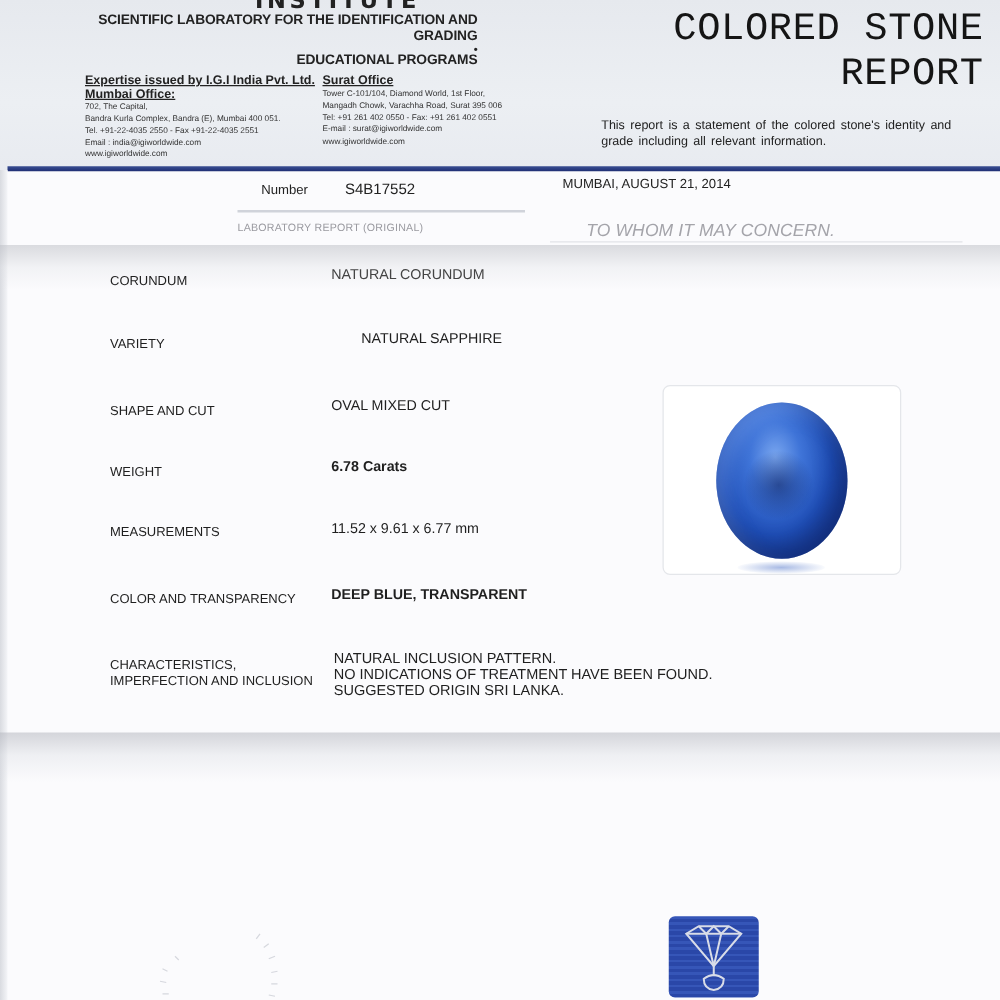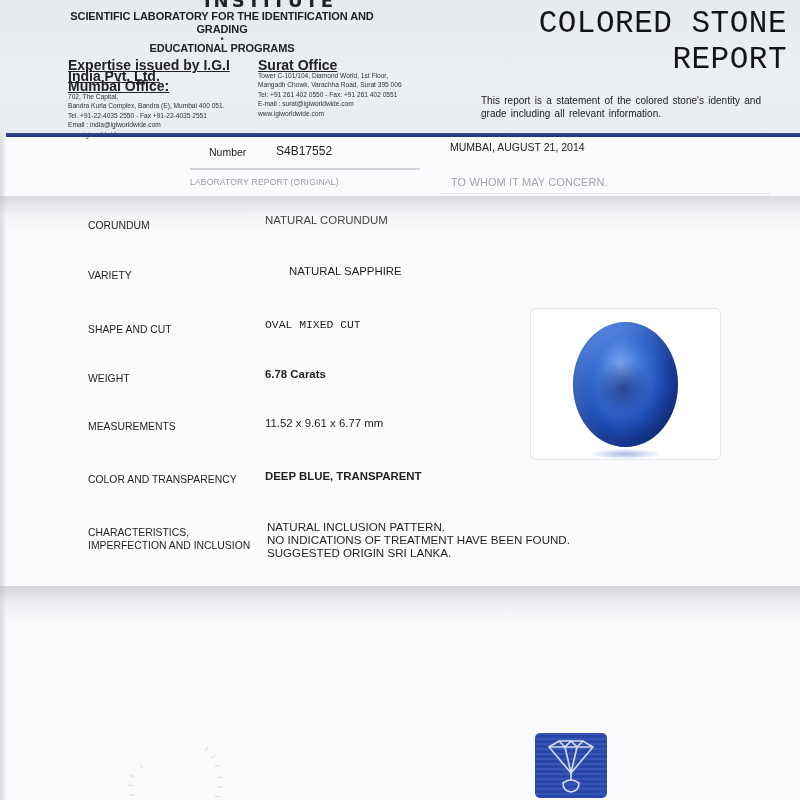--- a/index.html
+++ b/index.html
@@ -5,38 +5,38 @@
   * { box-sizing: border-box; margin: 0; padding: 0; }
   html, body { width: 800px; height: 800px; overflow: hidden; background: #fbfbfd; }
   body { position: relative; font-family: "Liberation Sans", sans-serif; color: #1a1a1a; }
 
   .header { position: absolute; left: 0; top: 0; width: 800px; height: 136px;
             background: linear-gradient(180deg, #e6e9ee 0%, #eceff3 60%, #e8ebf0 100%); }
   .header-rule { position: absolute; left: 6px; top: 133px; width: 794px; height: 4px;
                  background: linear-gradient(180deg, #3a4f93 0%, #1f2f74 100%); }
   .inst-fragment { position: absolute; left: 140px; top: -10px; width: 260px; text-align: center;
                    font-family: "DejaVu Sans", sans-serif; font-weight: bold; font-size: 18px; color: #222; letter-spacing: 3px; }
-  .lab-title { position: absolute; left: 62px; top: 10px; width: 320px; text-align: center;
+  .lab-title { position: absolute; left: 62px; top: 10px; width: 320px; text-align: right;
                font-weight: bold; font-size: 11px; line-height: 13px; color: #222; letter-spacing: -0.1px; }
   .lab-title .dot { display: block; font-size: 9px; line-height: 6px; }
   .office { position: absolute; font-size: 6.6px; line-height: 9.6px; color: #333; }
-  .office .head { font-weight: bold; font-size: 14px; text-decoration: underline; color: #222; line-height: 10.5px; }
+  .office .head { font-weight: bold; font-size: 10px; text-decoration: underline; color: #222; line-height: 10.5px; }
   .office-mumbai { left: 68px; top: 60px; width: 190px; }
   .office-surat { left: 258px; top: 60px; width: 180px; }
 
   .report-title { position: absolute; left: 452px; top: 6px; width: 335px; text-align: right;
                   font-family: Liberation Mono, monospace; font-size: 31px; line-height: 36px; color: #151515; letter-spacing: 0.5px; }
   .report-desc { position: absolute; left: 481px; top: 94px; width: 280px; font-size: 10px; line-height: 13px; color: #222; text-align: justify; word-spacing: 1.5px; }
 
   .meta-num-label { position: absolute; left: 196px; top: 146px; font-size: 10.5px; color: #222; margin-left: 13px; }
   .meta-num-value { position: absolute; left: 276px; top: 144px; font-size: 12px; color: #222; }
   .meta-date { position: absolute; left: 450px; top: 141px; font-size: 10.5px; color: #222; }
   .meta-rule { position: absolute; left: 190px; top: 168px; width: 230px; height: 2px; background: #d0d3da; }
   .meta-lab { position: absolute; left: 190px; top: 177px; font-size: 8.5px; color: #9a9aa0; letter-spacing: 0.2px; }
-  .meta-whom { position: absolute; left: 451px; top: 176px; font-size: 11px; color: #a4a4aa; letter-spacing: 0.1px; }
+  .meta-whom { position: absolute; left: 469px; top: 176px; font-size: 14px; color: #a4a4aa; letter-spacing: 0.1px; font-style: italic; }
   .meta-rule2 { position: absolute; left: 440px; top: 193px; width: 330px; height: 1px; background: #e2e4e8; }
 
   .fold-shadow { position: absolute; left: 0; top: 196px; width: 800px; height: 36px;
                  background: linear-gradient(180deg, rgba(190,192,198,0.55) 0%, rgba(220,222,226,0.3) 50%, rgba(250,250,252,0) 100%); }
   .fold-shadow2 { position: absolute; left: 0; top: 586px; width: 800px; height: 40px;
                   background: linear-gradient(180deg, rgba(180,182,190,0.55) 0%, rgba(215,218,224,0.35) 45%, rgba(250,250,252,0) 100%); }
   .left-edge { position: absolute; left: 0; top: 136px; width: 6px; height: 664px; background: linear-gradient(90deg,#d9dbe0,#f4f5f8); }
 
   .row-label { position: absolute; left: 88px; font-size: 10.4px; color: #1f1f1f; line-height: 13px; }
   .row-value { position: absolute; left: 265px; font-size: 11.4px; color: #1f1f1f; line-height: 13px; }
@@ -107,21 +107,21 @@
 
 <div class="fold-shadow"></div>
 
 <div class="row-label" style="top:219px;">CORUNDUM</div>
 <div class="row-value faded" style="top:214px;">NATURAL CORUNDUM</div>
 
 <div class="row-label" style="top:269px;">VARIETY</div>
 <div class="row-value" style="top:265px;padding-left:24px;">NATURAL SAPPHIRE</div>
 
 <div class="row-label" style="top:323px;">SHAPE AND CUT</div>
-<div class="row-value" style="top:319px;font-family:Liberation Mono, monospace;">OVAL MIXED CUT</div>
+<div class="row-value" style="top:319px;">OVAL MIXED CUT</div>
 
 <div class="row-label" style="top:372px;">WEIGHT</div>
 <div class="row-value bold" style="top:368px;">6.78 Carats</div>
 
 <div class="row-label" style="top:420px;">MEASUREMENTS</div>
 <div class="row-value" style="top:417px;">11.52 x 9.61 x 6.77 mm</div>
 
 <div class="row-label" style="top:473px;">COLOR AND TRANSPARENCY</div>
 <div class="row-value bold" style="top:470px;">DEEP BLUE, TRANSPARENT</div>
 

